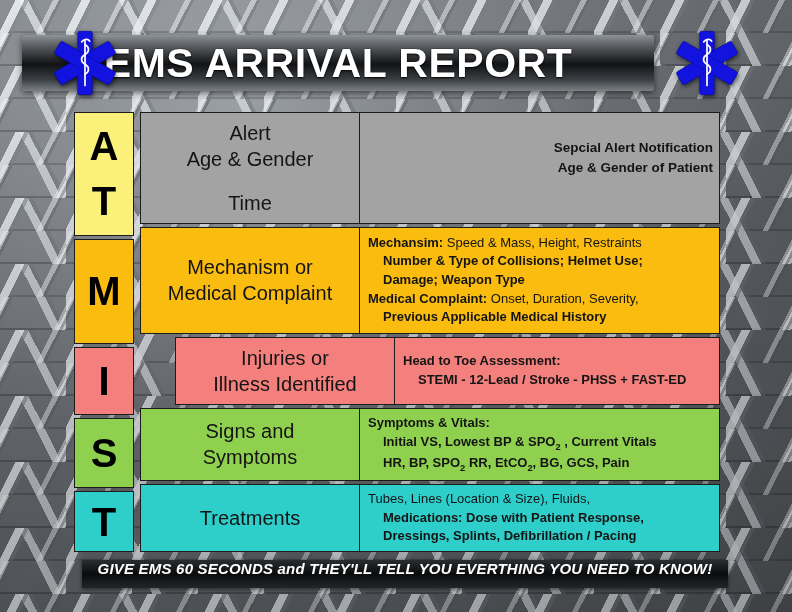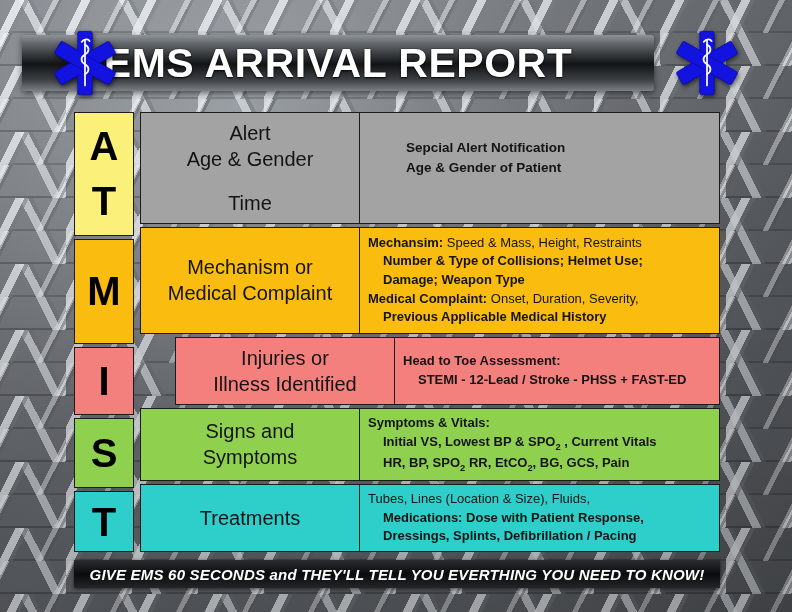--- a/index.html
+++ b/index.html
@@ -123,30 +123,30 @@
     display:flex;flex-direction:column;justify-content:center;
     padding:5px 6px 5px 8px;
   }
   .cell-right .rl{
     font-family:"Liberation Sans", sans-serif;
     font-size:13px;color:#141414;line-height:1.44;
     white-space:nowrap;
   }
   .cell-right .rl.b{font-weight:bold;}
   .cell-right .rl.ind{padding-left:15px;font-weight:bold;}
-  .cell-right.centered{align-items:flex-start;text-align:center;}
+  .cell-right.centered{align-items:flex-end;text-align:center;}
   .cell-right.centered .rl{font-weight:bold;font-size:13.5px;line-height:1.45;}
   .cell-right .gap{height:20px;}
   sub{font-size:.72em;}
 
   
   #footer{
-    position:absolute;left:74px;top:560px;width:646px;height:28px;
+    position:absolute;left:82px;top:560px;width:646px;height:28px;
     background:linear-gradient(180deg,#2a2d30 0%,#0a0b0c 50%,#232629 100%);
-    display:flex;align-items:center;justify-content:center;
+    display:flex;justify-content:center;
     z-index:3;
     box-shadow:0 1px 4px rgba(0,0,0,.6);
   }
   #footer-text{
     color:#fff;font-family:"Liberation Sans", sans-serif;
     font-weight:bold;font-style:italic;font-size:15px;
     letter-spacing:.2px;white-space:nowrap;
   }
 </style>
 </head>

